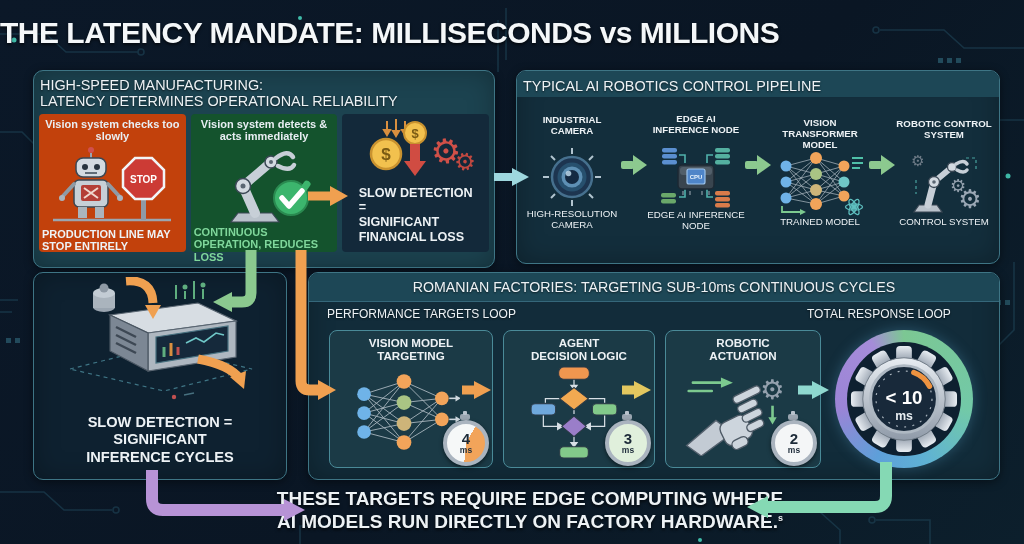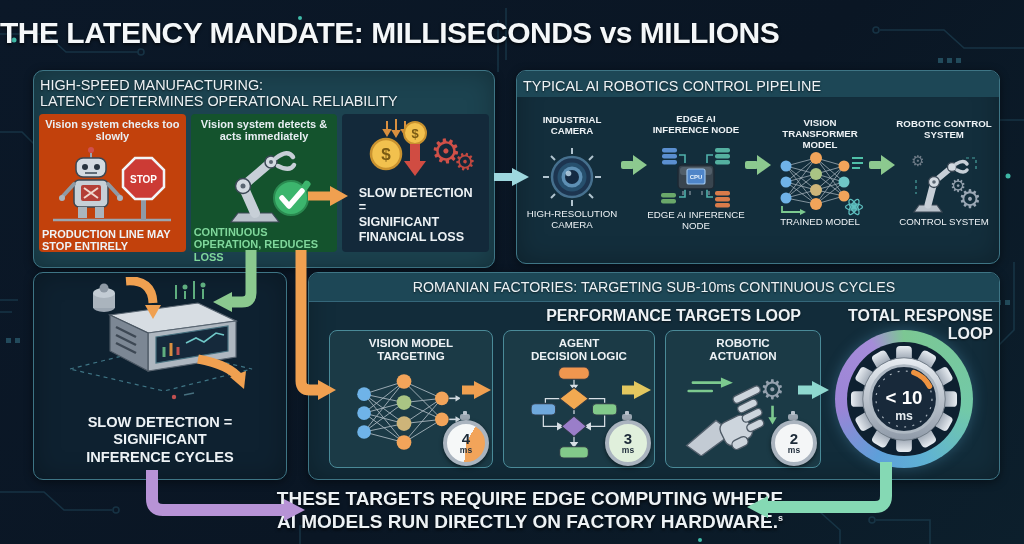--- a/index.html
+++ b/index.html
@@ -32,21 +32,21 @@
   .pipe-bottom{font-size:9.7px;font-weight:400;text-align:center;line-height:1.15;}
   .flow-arrow{align-self:center;flex:1;display:flex;align-items:center;justify-content:center;margin-top:-14px;}
   
   .slowbox{left:33px;top:272px;width:252px;height:206px;background:#0e2130;display:flex;flex-direction:column;align-items:center;}
   .slowbox .machine{margin-top:4px;}
   .slowbox-text{margin-top:auto;padding-bottom:12px;font-size:14.6px;font-weight:700;text-align:center;line-height:1.22;}
   
   .factories{left:308px;top:272px;width:690px;height:206px;background:#122c3a;}
   .factories .panel-header{font-size:14.2px;height:28px;display:flex;align-items:center;justify-content:center;background:#1d4756;border-radius:9px 9px 0 0;border-bottom:1px solid #35677a;}
   .fact-body{position:relative;height:176px;}
-  .sub-header{position:absolute;font-size:16px;font-weight:700;text-align:right;text-shadow:0 1px 2px rgba(0,0,0,.6);}
+  .sub-header{position:absolute;font-size:12px;font-weight:400;text-align:left;text-shadow:0 1px 2px rgba(0,0,0,.6);}
   .perf-header{left:18px;top:5px;width:474px;}
   .resp-header{left:498px;top:5px;width:186px;}
   .targets-row{position:absolute;left:20px;top:28px;width:470px;height:138px;display:flex;gap:10px;}
   .target-box{flex:1;position:relative;background:#1b3a46;border:1px solid #4a8a98;border-radius:8px;padding:5px 18px;display:flex;flex-direction:column;align-items:center;box-sizing:border-box;}
   .target-label{font-size:11.6px;font-weight:700;text-align:center;line-height:1.13;}
   .target-icon{flex:1;display:flex;align-items:center;justify-content:center;width:100%;}
   .watch{position:absolute;right:3px;bottom:1px;width:48px;height:52px;}
   .watch-crown{position:absolute;left:19px;top:0;width:10px;height:6px;background:#9aa5b0;border-radius:2px;}
   .watch-cap{position:absolute;left:22px;top:-3px;width:4px;height:4px;background:#b8c2cc;border-radius:1px;}
   .watch-face{position:absolute;left:2px;top:6px;width:38px;height:38px;border-radius:50%;border:4px solid #aab4bf;display:flex;flex-direction:column;align-items:center;justify-content:center;box-shadow:0 2px 4px rgba(0,0,0,.5);}

